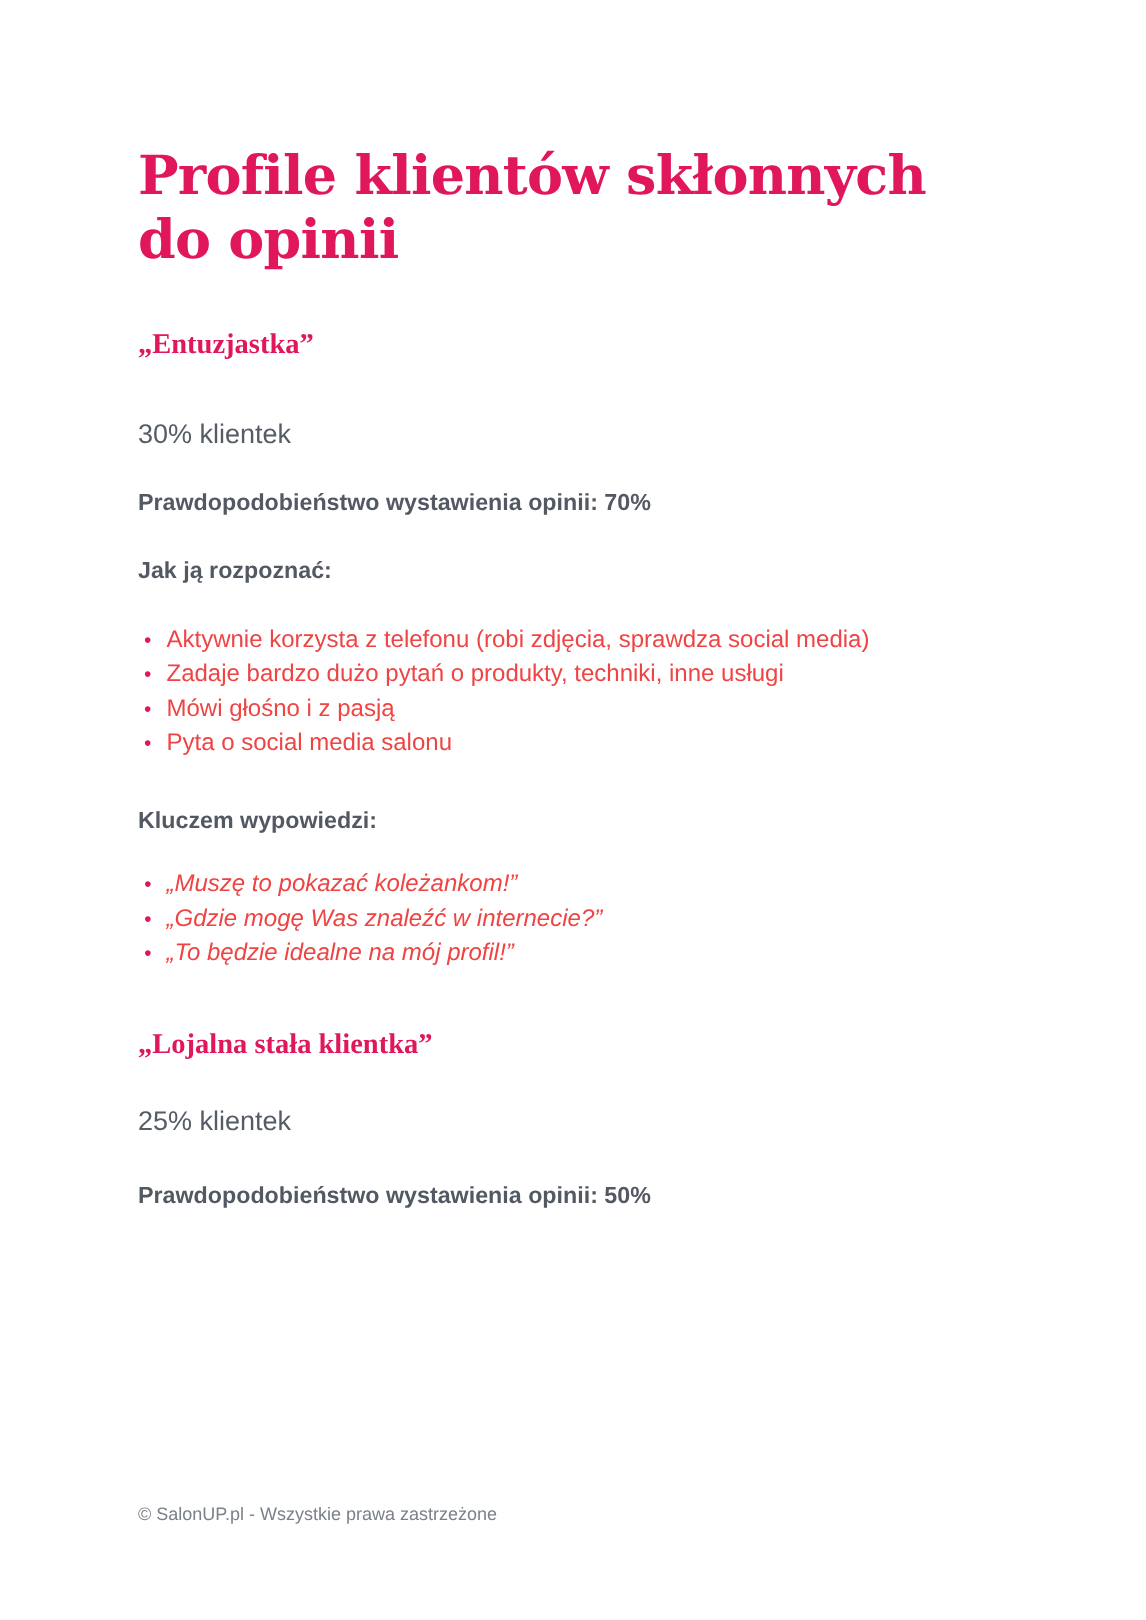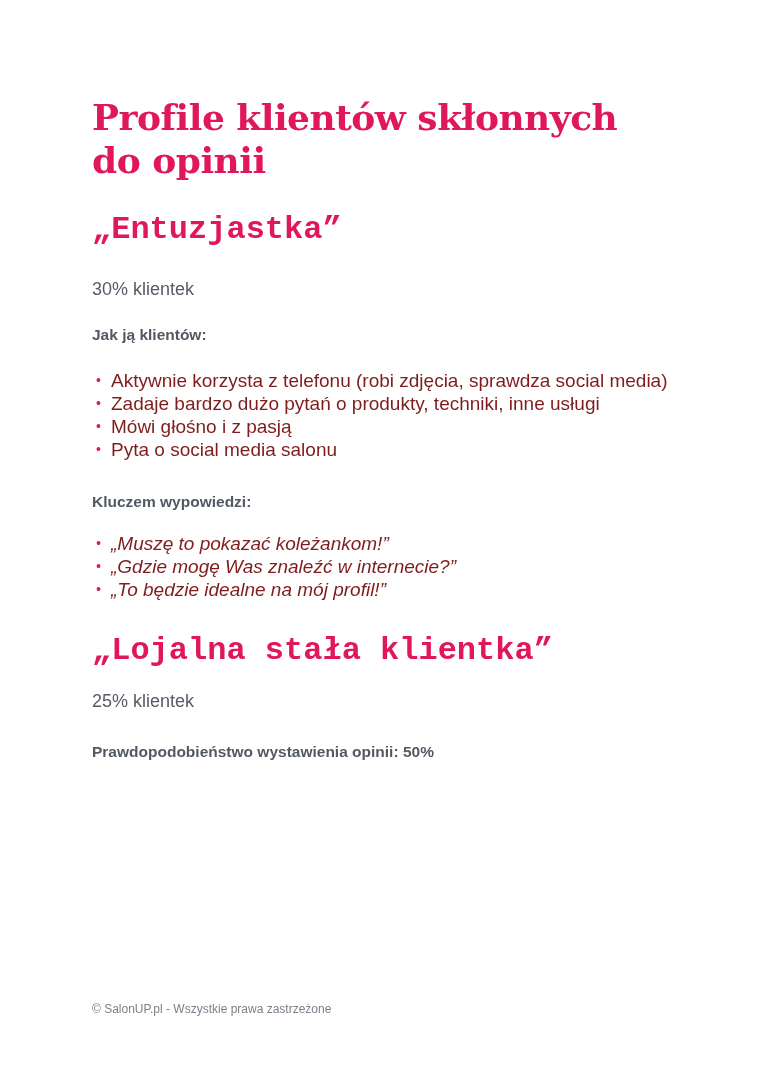--- a/index.html
+++ b/index.html
@@ -32,23 +32,23 @@
   }
   p.intro {
     margin: 70px 0 0 0;
     font-size: 15.5px;
     line-height: 25px;
     color: #565C66;
   }
   p.intro strong { font-weight: bold; color: #535963; }
   h2.section-heading {
     margin: 0;
-    font-family: Liberation Mono, monospace;
+    font-family: Liberation Serif, serif;
     font-weight: bold;
-    font-size: 32px;
+    font-size: 19px;
     line-height: 31px;
     color: #E0175C;
   }
   h2.first-section  { margin-top: 32px; }
   h2.second-section { margin-top: 34px; }
   p.share {
     margin: 32px 0 0 0;
     font-size: 18px;
     line-height: 25px;
     font-weight: normal;
@@ -68,23 +68,23 @@
   ul.dotlist {
     list-style: none;
     margin: 0;
     padding: 0 0 0 4px;
   }
   ul.recognize-list { margin-top: 22px; }
   ul.quotes-list    { margin-top: 18px; }
   ul.dotlist li {
     position: relative;
     padding-left: 15px;
-    font-size: 19px;
+    font-size: 16px;
     line-height: 23px;
-    color: #7f1d1d;
+    color: #ef4444;
   }
   ul.dotlist li::before {
     content: "\2022";
     position: absolute;
     left: 0;
     top: 0;
     color: #E0175C;
     font-size: 14px;
   }
   ul.quotes-list li { font-style: italic; }
@@ -118,22 +118,23 @@
 <div class="page">
   <div class="content">
 
     <h1 class="title">Profile klientów skłonnych do opinii</h1>
 
 
     <h2 class="section-heading first-section">„Entuzjastka”</h2>
 
     <p class="share">30% klientek</p>
 
+    <p class="b prob">Prawdopodobieństwo wystawienia opinii: 70%</p>
 
-    <p class="b recognize">Jak ją klientów:</p>
+    <p class="b recognize">Jak ją rozpoznać:</p>
 
     <ul class="dotlist recognize-list">
       <li>Aktywnie korzysta z telefonu (robi zdjęcia, sprawdza social media)</li>
       <li>Zadaje bardzo dużo pytań o produkty, techniki, inne usługi</li>
       <li>Mówi głośno i z pasją</li>
       <li>Pyta o social media salonu</li>
     </ul>
 
     <p class="b quoteslbl">Kluczem wypowiedzi:</p>
 

